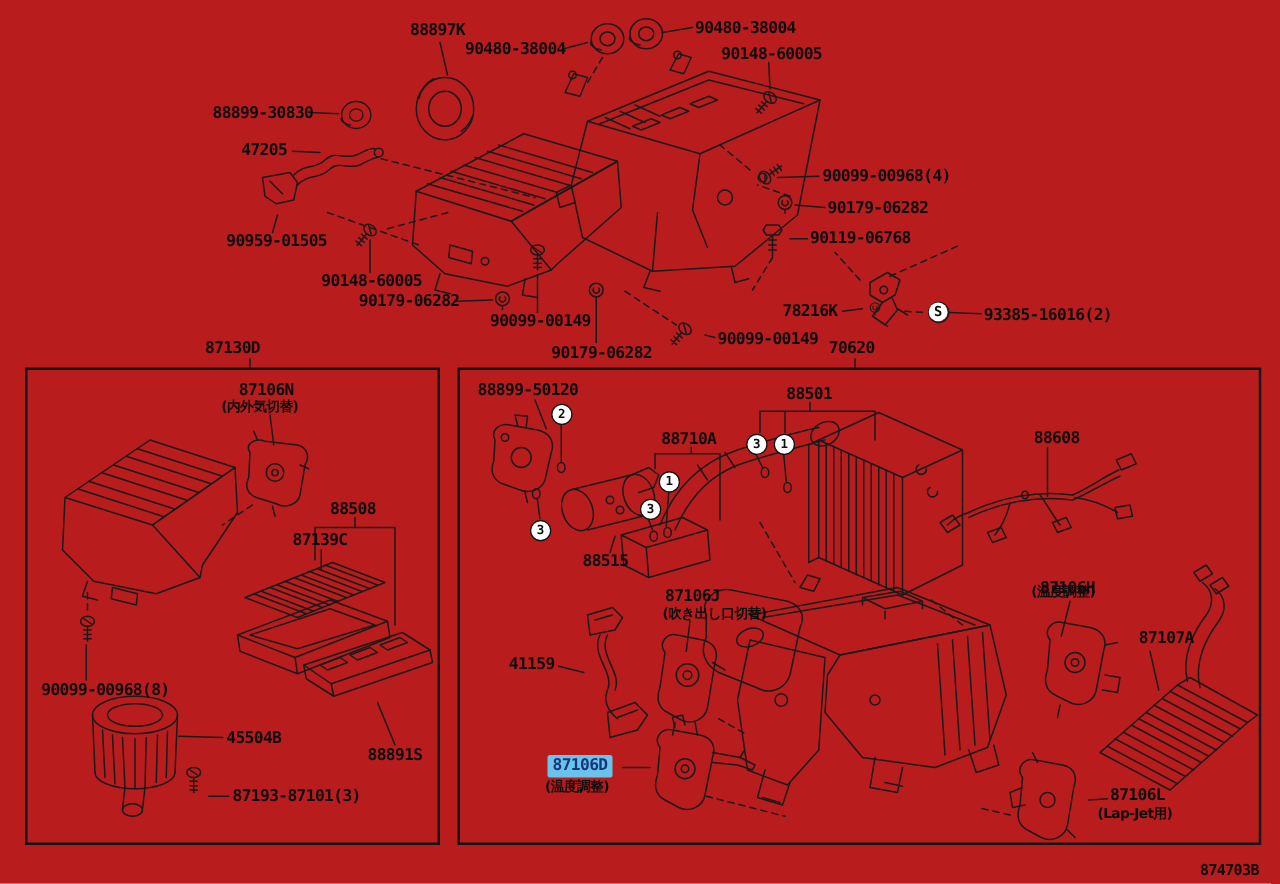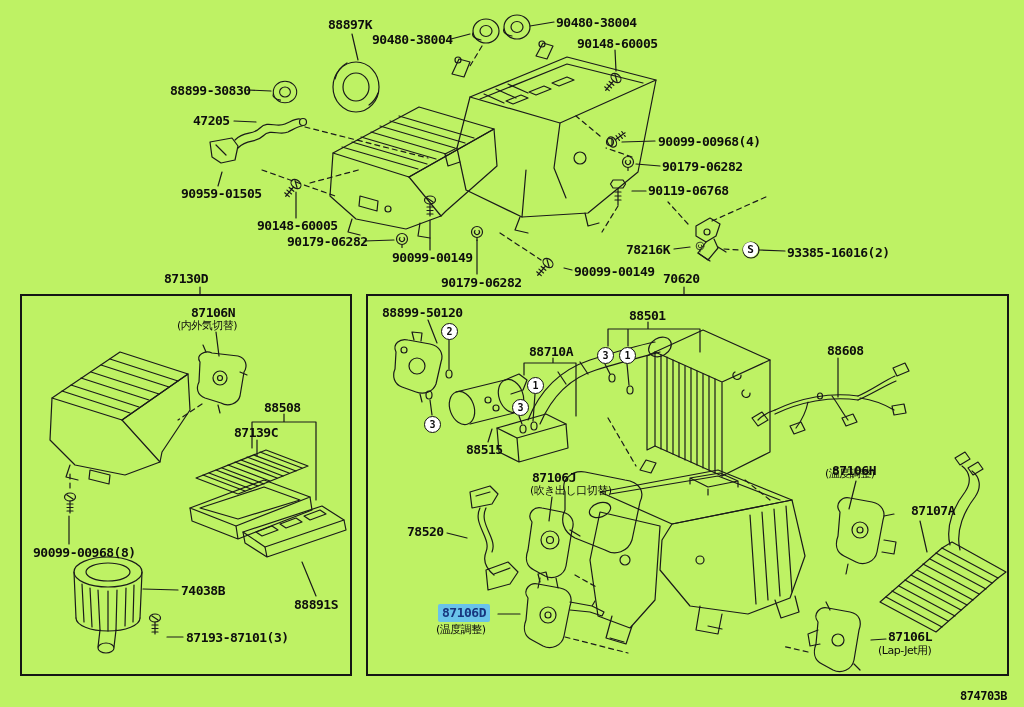--- a/index.html
+++ b/index.html
@@ -1,20 +1,20 @@
 <!DOCTYPE html>
 <html><head>
 <meta charset="utf-8">
 <style>
   html,body{margin:0;padding:0;background:#e8e8e8;}
-  #stage{position:relative;width:1024px;height:707px;background:#bef264;overflow:hidden;
+  #stage{position:relative;width:1024px;height:707px;background:#b91c1c;overflow:hidden;
          font-family:"DejaVu Sans Mono","Liberation Mono",monospace;color:#0d0d0d;}
   svg{position:absolute;left:0;top:0;}
   .lbl{position:absolute;font-size:13px;font-weight:bold;letter-spacing:-0.5px;white-space:nowrap;line-height:1;}
-  .sub{position:absolute;font-size:11px;font-weight:normal;letter-spacing:-0.5px;white-space:nowrap;line-height:1;
+  .sub{position:absolute;font-size:11px;font-weight:bold;letter-spacing:-0.5px;white-space:nowrap;line-height:1;
        font-family:"DejaVu Sans","Liberation Sans",sans-serif;}
   .hl{background:#69C3EA;color:#17357E;padding:2px 4px 3px 4px;border-radius:2px;}
   .mark{position:absolute;width:15px;height:15px;border:1.6px solid #111;border-radius:50%;
         font-size:10px;font-weight:bold;display:flex;align-items:center;justify-content:center;background:#fff;}
   .pbox{position:absolute;border:2px solid #151515;background:transparent;}
   .footer-code{position:absolute;font-size:12px;font-weight:bold;letter-spacing:-0.5px;}
 </style>
 </head>
 <body>
 
@@ -343,32 +343,32 @@
   <div class="lbl" style="left:626px;top:243px">78216K</div>
   <div class="lbl" style="left:787px;top:246px">93385-16016(2)</div>
   <div class="lbl" style="left:164px;top:272px">87130D</div>
   <div class="lbl" style="left:663px;top:272px">70620</div>
 
   <div class="lbl" style="left:191px;top:306px">87106N</div>
   <div class="sub" style="left:177px;top:320px">(内外気切替)</div>
   <div class="lbl" style="left:264px;top:401px">88508</div>
   <div class="lbl" style="left:234px;top:426px">87139C</div>
   <div class="lbl" style="left:33px;top:546px">90099-00968(8)</div>
-  <div class="lbl" style="left:181px;top:584px">74038B</div>
+  <div class="lbl" style="left:181px;top:584px">45504B</div>
   <div class="lbl" style="left:294px;top:598px">88891S</div>
   <div class="lbl" style="left:186px;top:631px">87193-87101(3)</div>
 
   <div class="lbl" style="left:382px;top:306px">88899-50120</div>
   <div class="lbl" style="left:629px;top:309px">88501</div>
   <div class="lbl" style="left:529px;top:345px">88710A</div>
   <div class="lbl" style="left:827px;top:344px">88608</div>
   <div class="lbl" style="left:466px;top:443px">88515</div>
   <div class="lbl" style="left:532px;top:471px">87106J</div>
   <div class="sub" style="left:530px;top:485px">(吹き出し口切替)</div>
-  <div class="lbl" style="left:407px;top:525px">78520</div>
+  <div class="lbl" style="left:407px;top:525px">41159</div>
   <div class="lbl" style="left:832px;top:464px">87106H</div>
   <div class="sub" style="left:825px;top:468px">(温度調整)</div>
   <div class="lbl" style="left:911px;top:504px">87107A</div>
   <div class="lbl hl" style="left:438px;top:604px">87106D</div>
   <div class="sub" style="left:436px;top:624px">(温度調整)</div>
   <div class="lbl" style="left:888px;top:630px">87106L</div>
   <div class="sub" style="left:878px;top:645px">(Lap-Jet用)</div>
 
   <div class="mark" style="left:441px;top:323px">2</div>
   <div class="mark" style="left:424px;top:416px">3</div>

